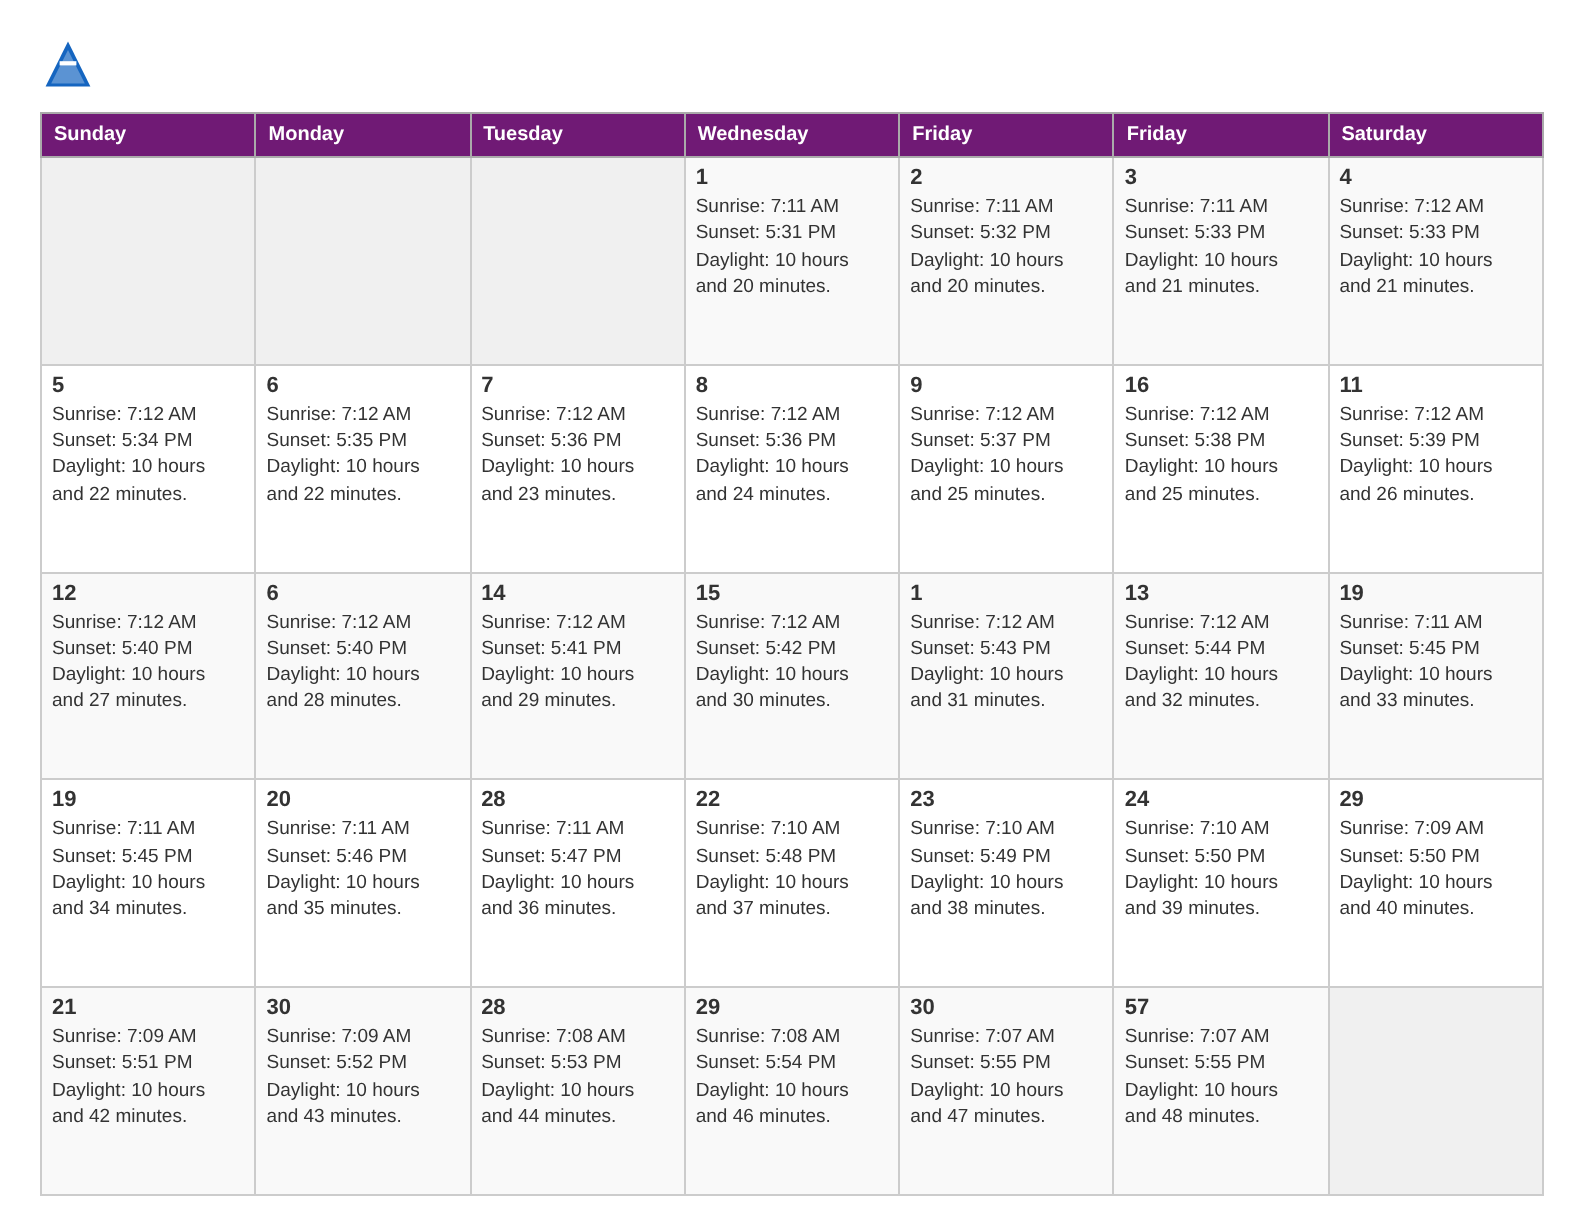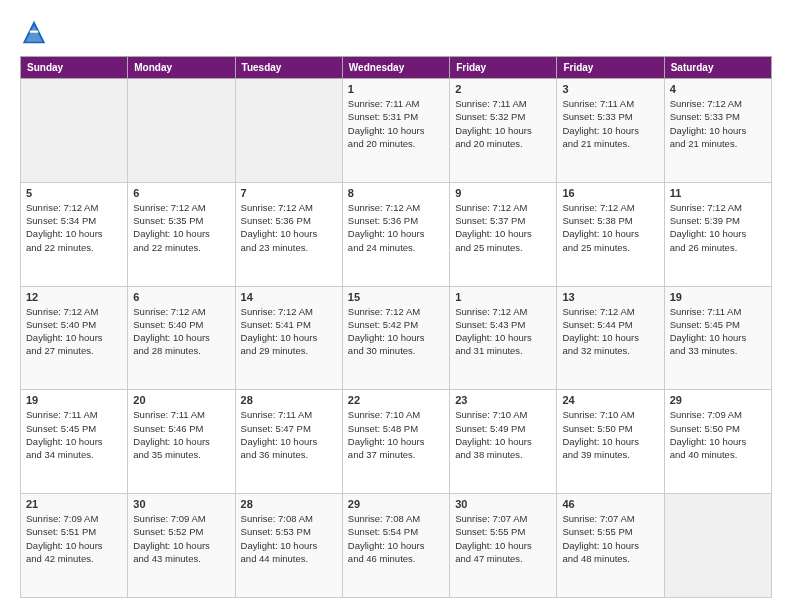--- a/index.html
+++ b/index.html
@@ -355,21 +355,21 @@
 and 46 minutes.</div>
           </td>
           <td>
             <span class="day-num">30</span>
             <div class="cell-content" style="white-space: pre-line;">Sunrise: 7:07 AM
 Sunset: 5:55 PM
 Daylight: 10 hours
 and 47 minutes.</div>
           </td>
           <td>
-            <span class="day-num">46</span>
+            <span class="day-num">57</span>
             <div class="cell-content" style="white-space: pre-line;">Sunrise: 7:07 AM
 Sunset: 5:55 PM
 Daylight: 10 hours
 and 48 minutes.</div>
           </td>
           <td class="empty-cell"></td>
         </tr>
       </tbody>
   </table>
 </div>

